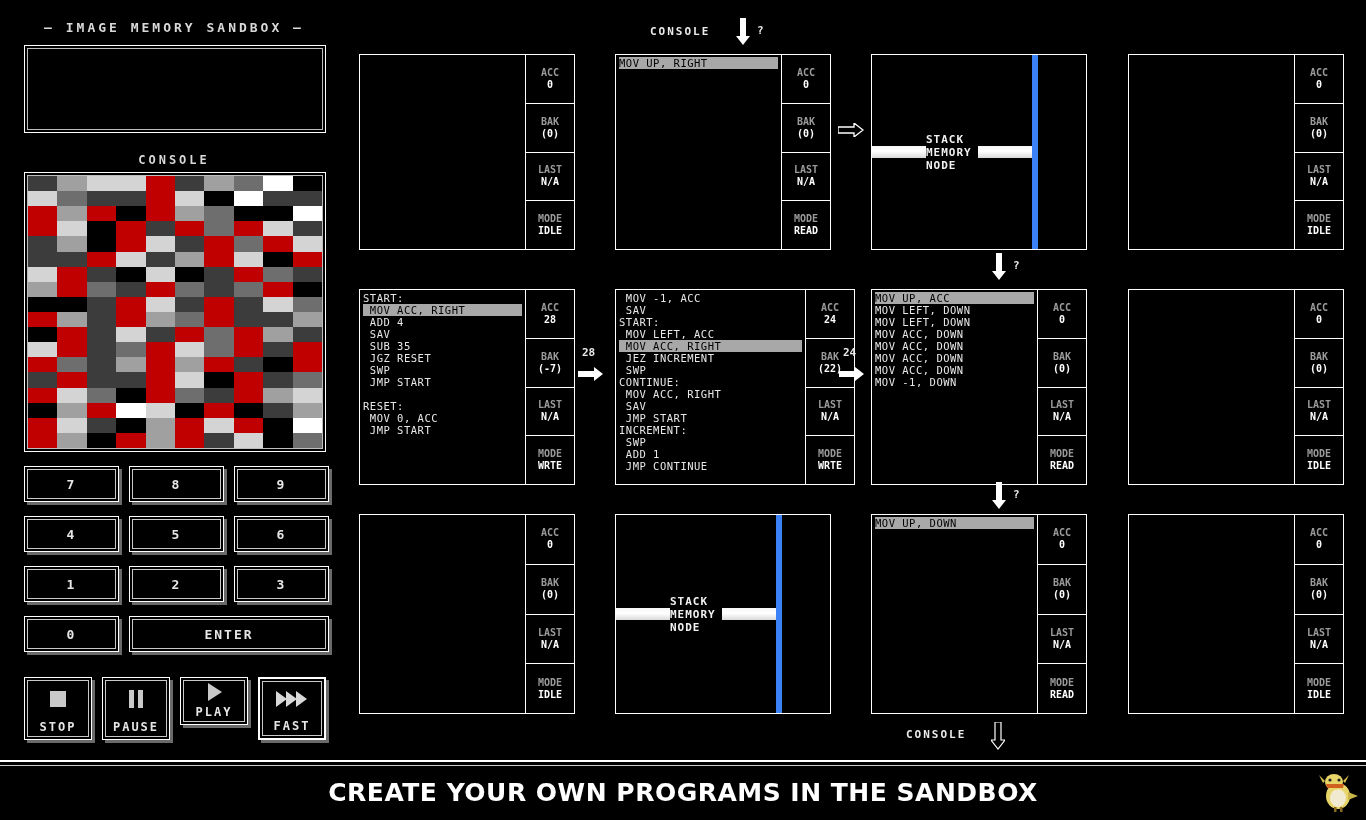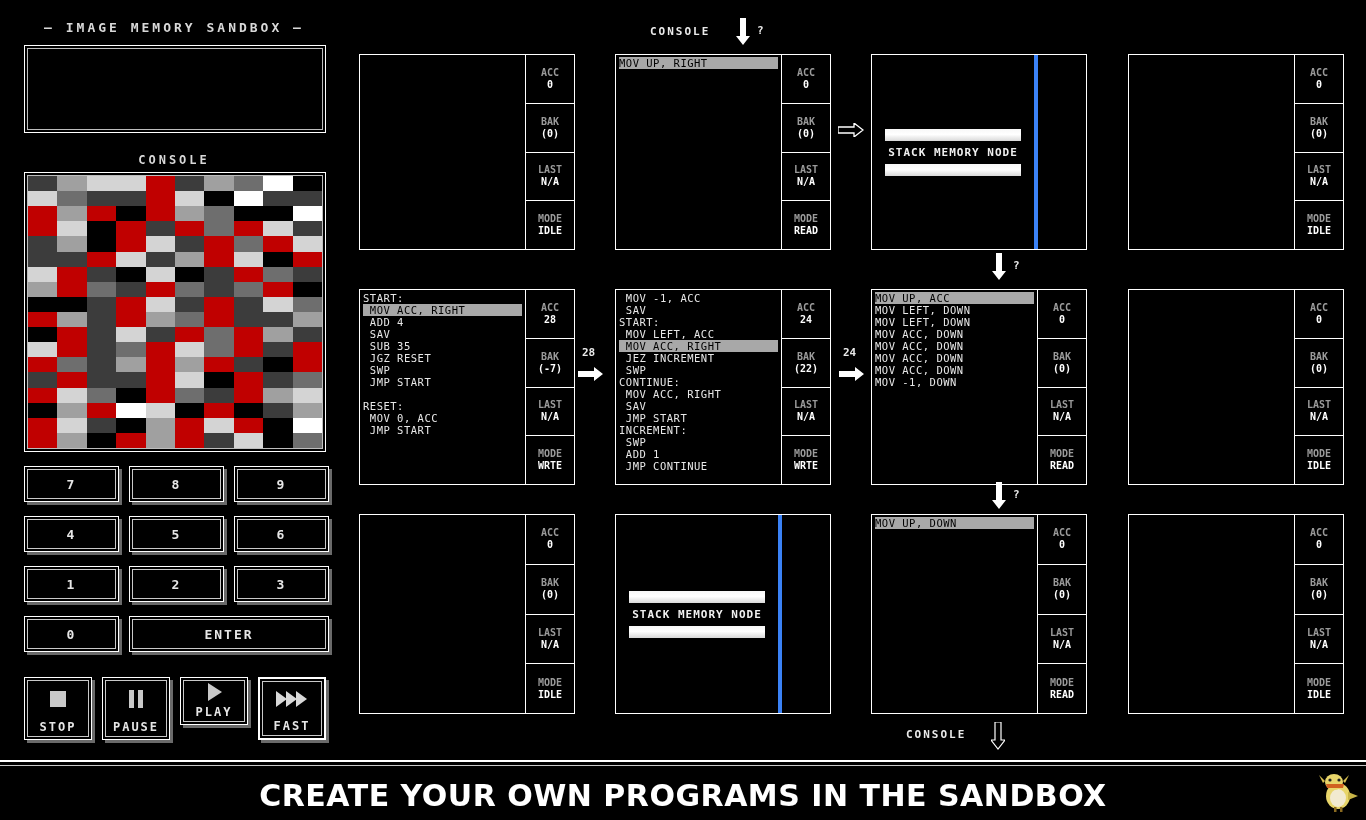--- a/index.html
+++ b/index.html
@@ -109,23 +109,23 @@
     display:flex; flex-direction:column;
     align-items:center; justify-content:center;
     font-size:10px; line-height:12px; font-weight:bold;
   }
   .node .reg:last-child { border-bottom:none; }
   .node .reg .rname { color:#9a9a9a; }
   .node .reg .rval  { color:#ffffff; }
 
   
   .node.mem .mem-pane {
-    flex:1; border-right:4px solid #3b82f6;
+    flex:1; border-right:6px solid #3b82f6;
     position:relative;
-    display:flex; flex-direction:column; align-items:center; justify-content:center;
+    display:flex; flex-direction:row; align-items:center; justify-content:center;
   }
   .node.mem .mem-bar {
     width:84%; height:12px; background:#ffffff;
     margin:5px 0;
     background: linear-gradient(180deg,#f7f7f7 0%,#ffffff 45%,#d9d9d9 100%);
   }
   .node.mem .mem-label {
     color:#f0f0f0; font-size:11px; letter-spacing:1px; font-weight:bold;
   }
   .node.mem .mem-right { width:48px; }
@@ -134,21 +134,21 @@
   #banner {
     position:absolute; left:0; bottom:0; width:1366px; height:60px;
     background:#000;
     border-top:2px solid #ffffff;
   }
   #banner::before{
     content:""; position:absolute; left:0; top:3px; width:100%; height:1px; background:#c8c8c8;
   }
   #banner-text {
     position:absolute; left:0; top:16px; width:1366px; text-align:center;
-    color:#ffffff; font-size:30px; font-weight:bold;
+    color:#ffffff; font-size:25px; font-weight:bold;
     font-family:"DejaVu Sans","Liberation Sans",sans-serif;
     letter-spacing:0.5px;
   }
   #logo {
     position:absolute; right:8px; top:8px; height:44px;
     display:flex; align-items:center;
   }
   #logo-text { font-family:"DejaVu Sans","Liberation Sans",sans-serif;
     font-size:27px; font-weight:bold; letter-spacing:-1px; }
   .lg-3 { color:#c02020; }
@@ -536,21 +536,21 @@
           <div class="reg">
             <div class="rname">LAST</div>
             <div class="rval">N/A</div>
           </div>
           <div class="reg">
             <div class="rname">MODE</div>
             <div class="rval">WRTE</div>
           </div>
         </div>
       </div>
-      <div class="node" style="left: 615px; top: 289px; width: 216px; height: 196px;">
+      <div class="node" style="left: 615px; top: 289px; width: 240px; height: 196px;">
         <div class="code-pane"><div class="line"> MOV -1, ACC</div><div class="line"> SAV</div><div class="line">START:</div><div class="line"> MOV LEFT, ACC</div><div class="line hl"> MOV ACC, RIGHT</div><div class="line"> JEZ INCREMENT</div><div class="line"> SWP</div><div class="line">CONTINUE:</div><div class="line"> MOV ACC, RIGHT</div><div class="line"> SAV</div><div class="line"> JMP START</div><div class="line">INCREMENT:</div><div class="line"> SWP</div><div class="line"> ADD 1</div><div class="line"> JMP CONTINUE</div></div>
         <div class="reg-col">
           <div class="reg">
             <div class="rname">ACC</div>
             <div class="rval">24</div>
           </div>
           <div class="reg">
             <div class="rname">BAK</div>
             <div class="rval">(22)</div>
           </div>

